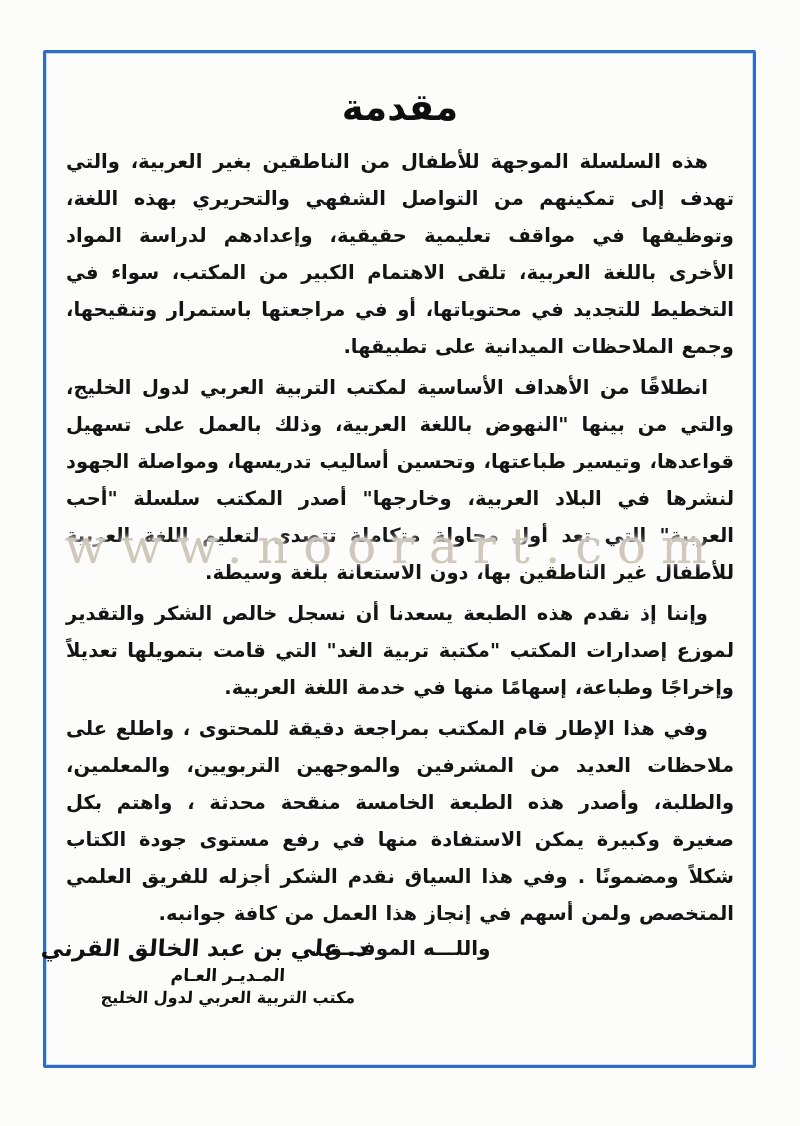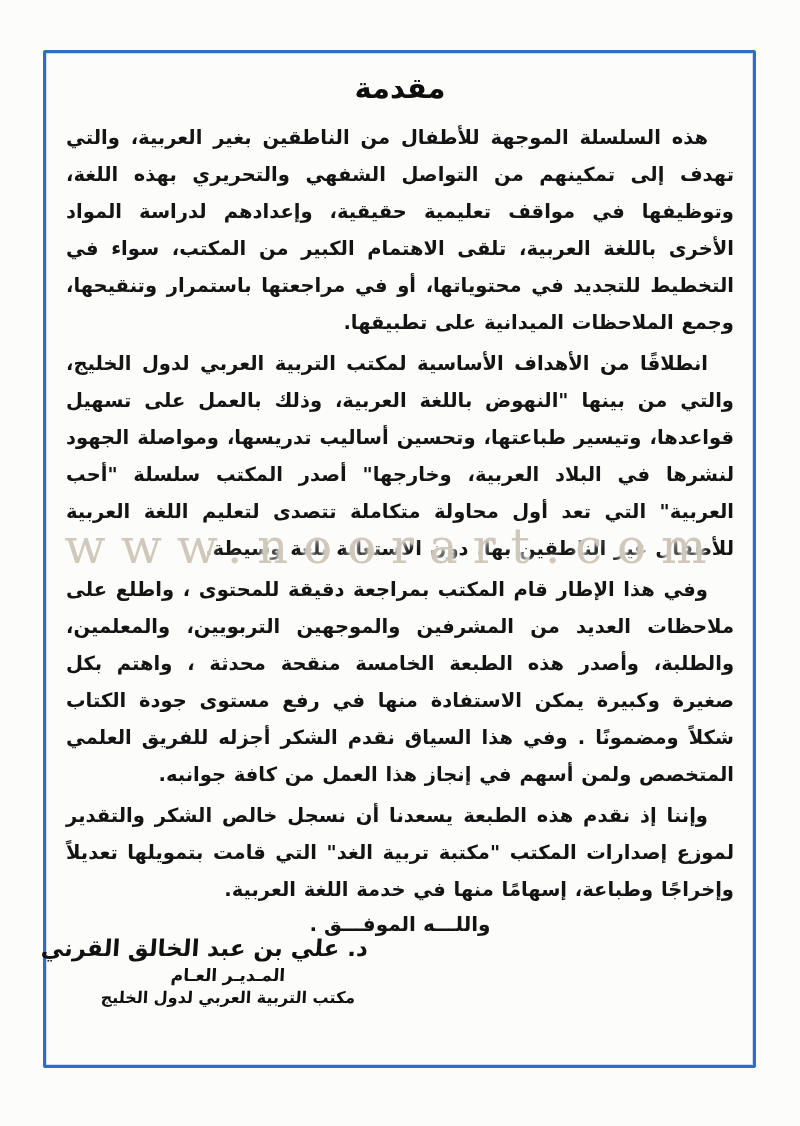--- a/index.html
+++ b/index.html
@@ -32,23 +32,23 @@
     width: 707px;
     height: 1012px;
     direction: rtl;
     color: #141414;
     box-sizing: border-box;
     padding: 0 19px 0 20px;
   }
 
   .doc-title {
     text-align: center;
-    font-size: 29px;
+    font-size: 37px;
     font-weight: bold;
-    margin: 18px 0 14px 0;
+    margin: 33px 0 14px 0;
     letter-spacing: 1px;
     color: #0e0e0e;
   }
 
   .body-text p {
     font-size: 19.5px;
     font-weight: bold;
     line-height: 37px;
     text-align: justify;
     text-align-last: right;
@@ -118,22 +118,22 @@
 <body>
 
 <div class="page-frame"></div>
 
 <div class="content">
   <div class="doc-title">مقدمة</div>
 
   <div class="body-text">
     <p>هذه السلسلة الموجهة للأطفال من الناطقين بغير العربية، والتي تهدف إلى تمكينهم من التواصل الشفهي والتحريري بهذه اللغة، وتوظيفها في مواقف تعليمية حقيقية، وإعدادهم لدراسة المواد الأخرى باللغة العربية، تلقى الاهتمام الكبير من المكتب، سواء في التخطيط للتجديد في محتوياتها، أو في مراجعتها باستمرار وتنقيحها، وجمع الملاحظات الميدانية على تطبيقها.</p>
     <p>انطلاقًا من الأهداف الأساسية لمكتب التربية العربي لدول الخليج، والتي من بينها "النهوض باللغة العربية، وذلك بالعمل على تسهيل قواعدها، وتيسير طباعتها، وتحسين أساليب تدريسها، ومواصلة الجهود لنشرها في البلاد العربية، وخارجها" أصدر المكتب سلسلة "أحب العربية" التي تعد أول محاولة متكاملة تتصدى لتعليم اللغة العربية للأطفال غير الناطقين بها، دون الاستعانة بلغة وسيطة.</p>
+    <p>وإننا إذ نقدم هذه الطبعة يسعدنا أن نسجل خالص الشكر والتقدير لموزع إصدارات المكتب "مكتبة تربية الغد" التي قامت بتمويلها تعديلاً وإخراجًا وطباعة، إسهامًا منها في خدمة اللغة العربية.</p>
     <p>وفي هذا الإطار قام المكتب بمراجعة دقيقة للمحتوى ، واطلع على ملاحظات العديد من المشرفين والموجهين التربويين، والمعلمين، والطلبة، وأصدر هذه الطبعة الخامسة منقحة محدثة ، واهتم بكل صغيرة وكبيرة يمكن الاستفادة منها في رفع مستوى جودة الكتاب شكلاً ومضمونًا . وفي هذا السياق نقدم الشكر أجزله للفريق العلمي المتخصص ولمن أسهم في إنجاز هذا العمل من كافة جوانبه.</p>
-    <p>وإننا إذ نقدم هذه الطبعة يسعدنا أن نسجل خالص الشكر والتقدير لموزع إصدارات المكتب "مكتبة تربية الغد" التي قامت بتمويلها تعديلاً وإخراجًا وطباعة، إسهامًا منها في خدمة اللغة العربية.</p>
   </div>
 
   <div class="closing-line">واللـــه الموفـــق .</div>
 </div>
 
 <div class="signature-block">
   <div class="signature-name">د. علي بن عبد الخالق القرني</div>
   <div class="signature-role">المـديـر العـام</div>
   <div class="signature-org">مكتب التربية العربي لدول الخليج</div>
 </div>

